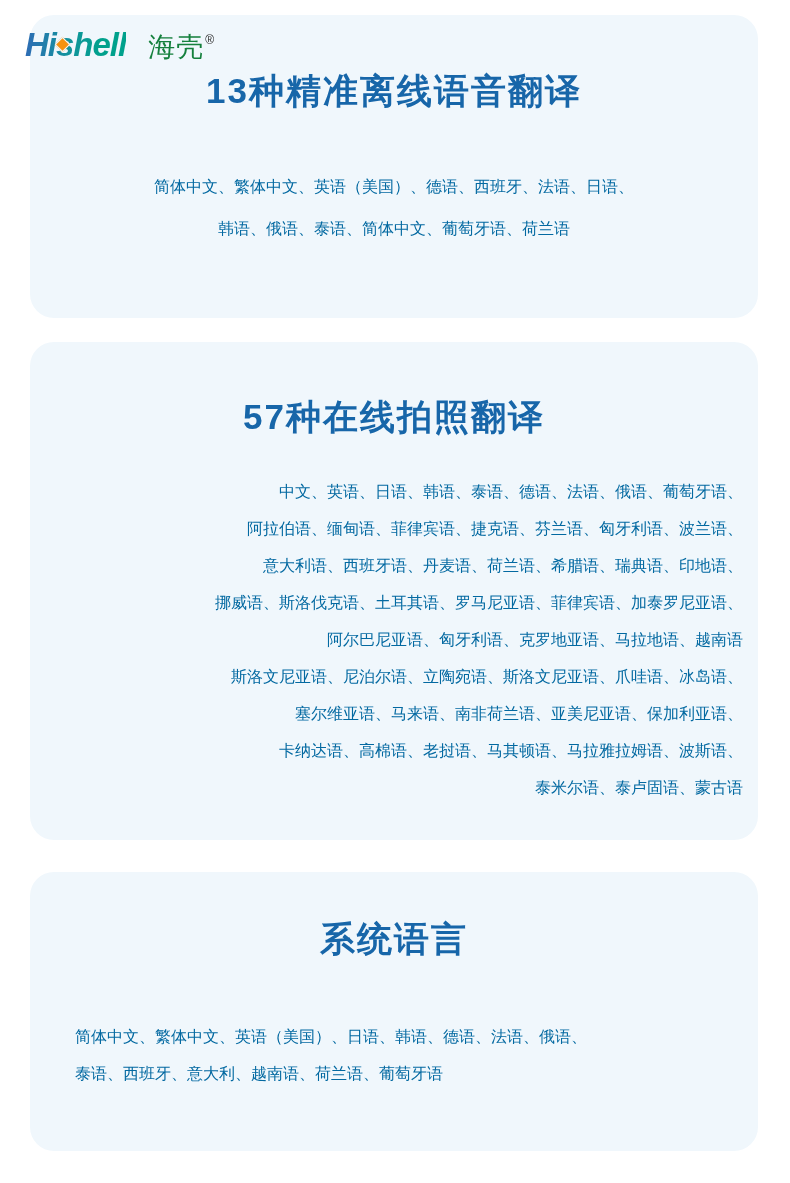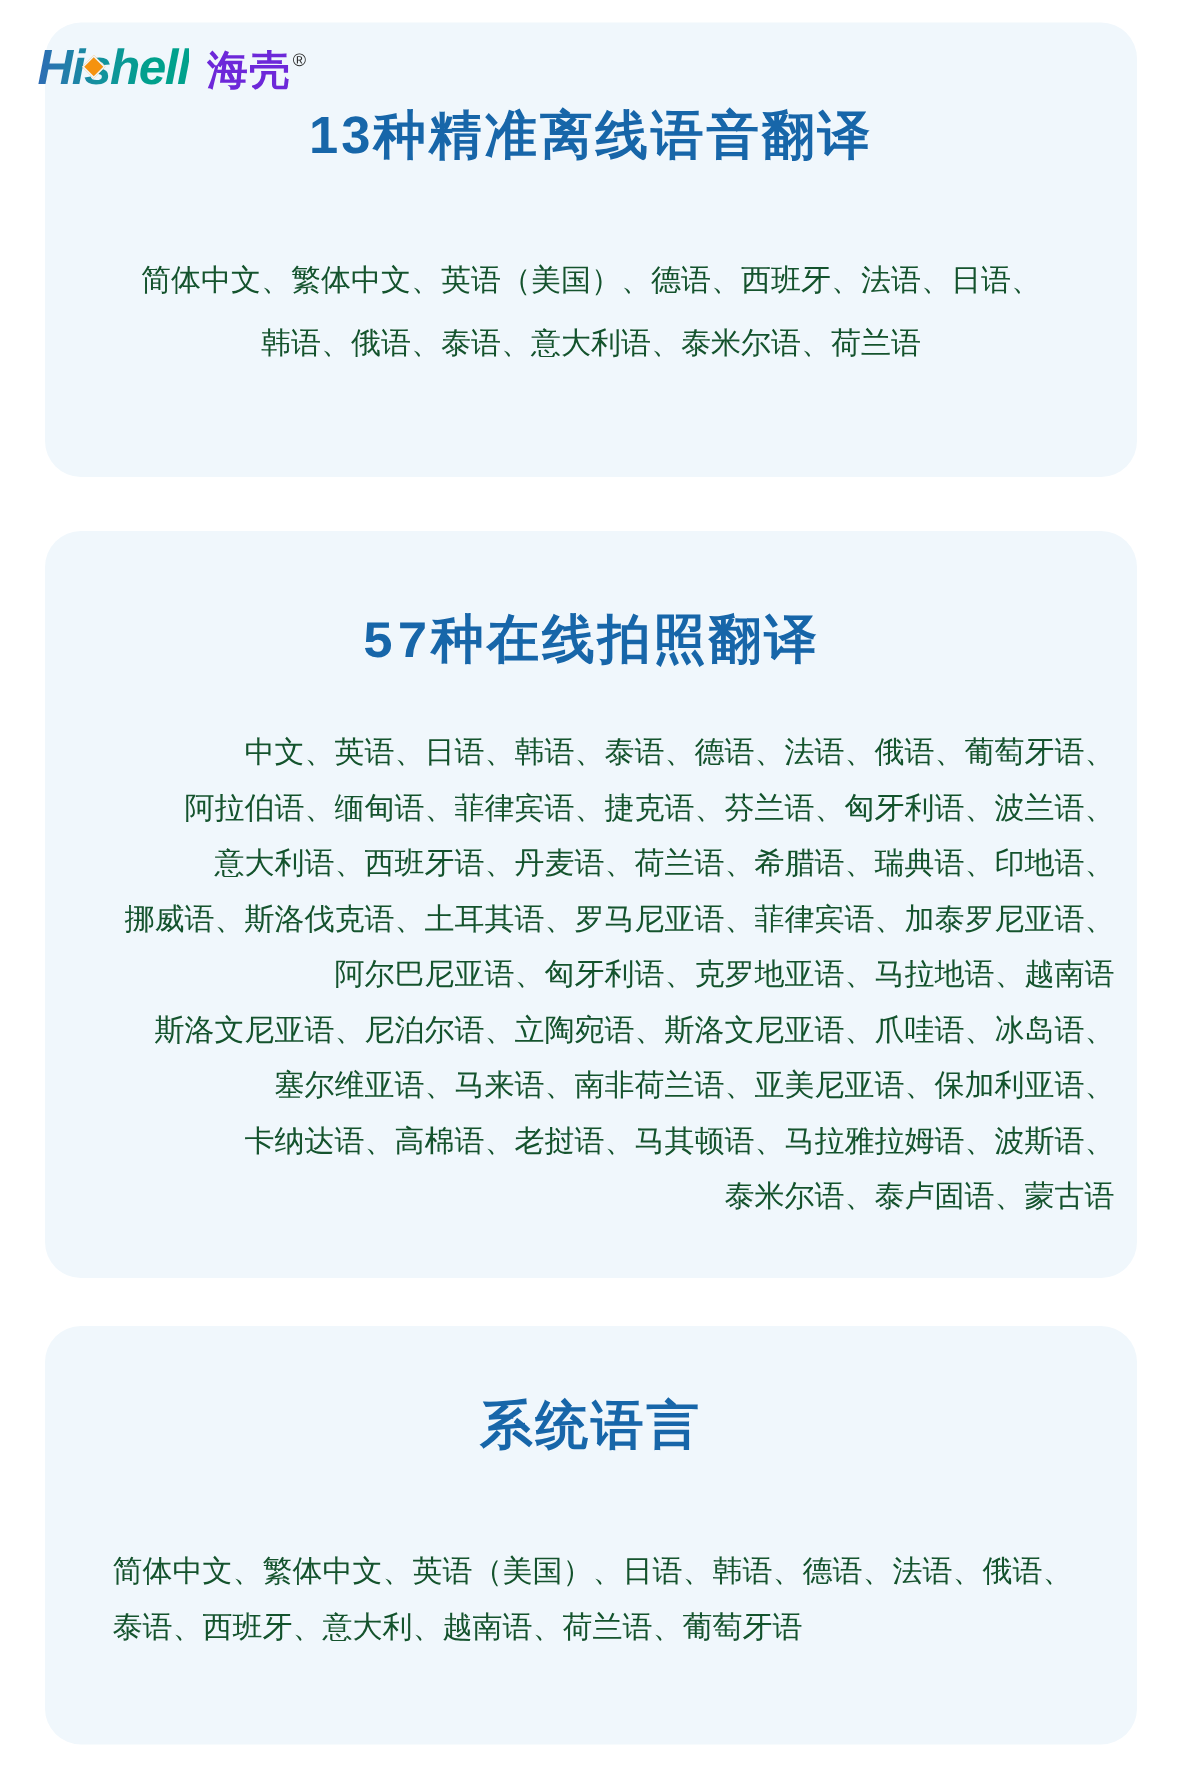--- a/index.html
+++ b/index.html
@@ -11,39 +11,39 @@
   }
   .card{
     position:relative;
     margin-left:30px;
     width:728px;
     background:#f0f7fc;
     border-radius:24px;
     box-sizing:border-box;
   }
   .card-1{margin-top:15px;height:303px;}
-  .card-2{margin-top:36px;height:498px;font-family:Liberation Mono, monospace;}
+  .card-2{margin-top:24px;height:498px;}
   .card-3{margin-top:32px;height:279px;}
 
   .section-title{
     margin:0;
     text-align:center;
     color:#1766a9;
     font-size:35px;
     line-height:46px;
     font-weight:800;
     letter-spacing:2px;
   }
   .card-1 .section-title{padding-top:53px;}
   .card-2 .section-title{padding-top:52px;}
   .card-3 .section-title{padding-top:44px;}
 
   .lang-list{
-    color:#14532d;
-    font-size:20px;
+    color:#0369a1;
+    font-size:16px;
   }
   .card-1 .lang-list{
     margin-top:52px;
     text-align:center;
     line-height:42px;
     padding:0 20px;
   }
   .card-2 .lang-list{
     margin-top:33px;
     line-height:37px;
@@ -83,23 +83,23 @@
     left:32px;
     top:13px;
     width:9px;
     height:9px;
     background:#f5920f;
     transform:rotate(45deg);
     border:1px solid #f0f7fc;
   }
   .logo-cn{
     font-size:27px;
-    font-weight:700;
-    color:#6d28d9;
-    margin-left:12px;
+    font-weight:400;
+    color:#15803d;
+    margin-left:22px;
     letter-spacing:1px;
   }
   .logo-reg{
     font-size:12px;
     font-weight:400;
     color:#2d2d2d;
     position:relative;
     top:-12px;
     margin-left:1px;
   }
@@ -112,21 +112,21 @@
   <section class="card card-1">
     <div class="logo">
       <span class="logo-en">Hishell</span>
       <span class="logo-dot"></span>
       <span class="logo-cn">海壳</span>
       <span class="logo-reg">®</span>
     </div>
     <h1 class="section-title">13种精准离线语音翻译</h1>
     <div class="lang-list">
       <div class="line">简体中文、繁体中文、英语（美国）、德语、西班牙、法语、日语、</div>
-      <div class="line">韩语、俄语、泰语、意大利语、泰米尔语、荷兰语</div>
+      <div class="line">韩语、俄语、泰语、简体中文、葡萄牙语、荷兰语</div>
     </div>
   </section>
 
   <section class="card card-2">
     <h2 class="section-title">57种在线拍照翻译</h2>
     <div class="lang-list">
       <div class="line">中文、英语、日语、韩语、泰语、德语、法语、俄语、葡萄牙语、</div>
       <div class="line">阿拉伯语、缅甸语、菲律宾语、捷克语、芬兰语、匈牙利语、波兰语、</div>
       <div class="line">意大利语、西班牙语、丹麦语、荷兰语、希腊语、瑞典语、印地语、</div>
       <div class="line">挪威语、斯洛伐克语、土耳其语、罗马尼亚语、菲律宾语、加泰罗尼亚语、</div>

